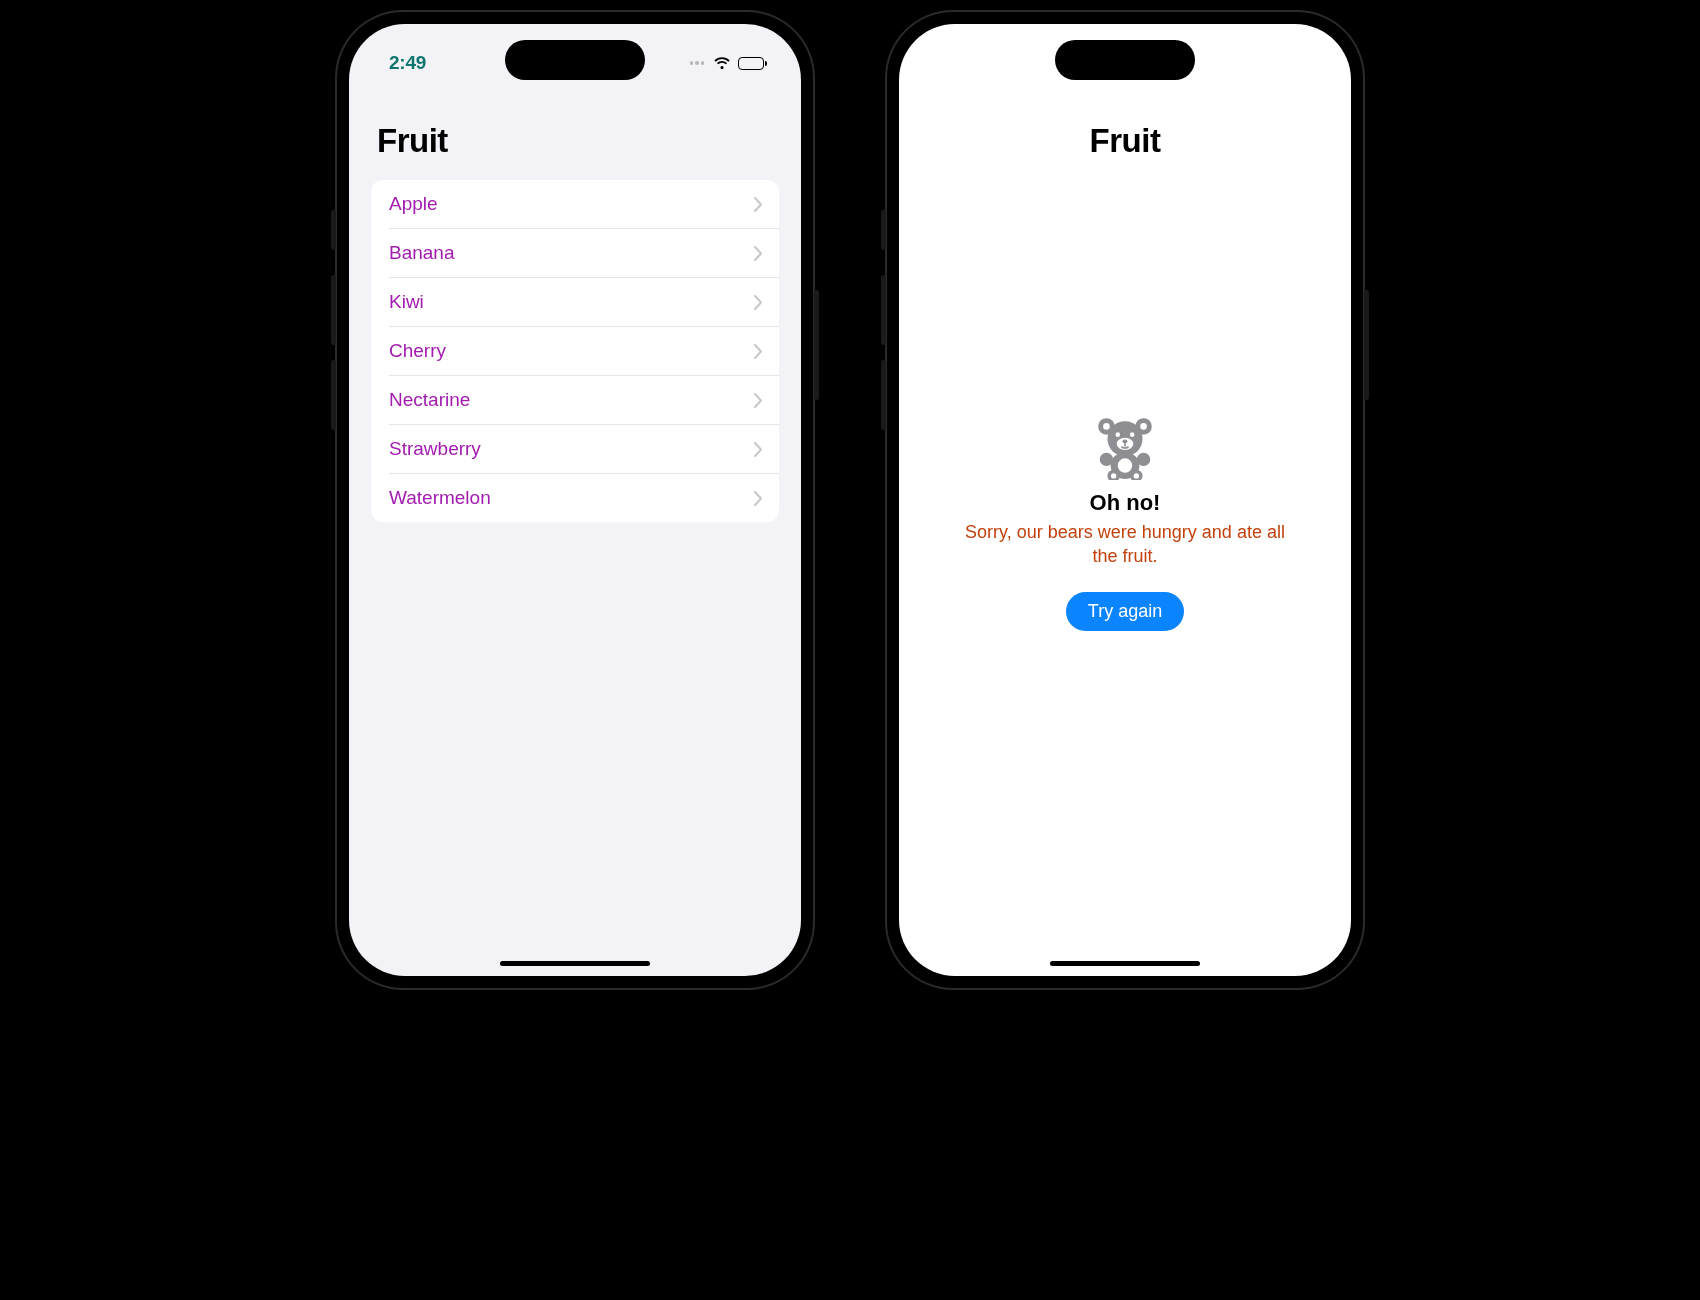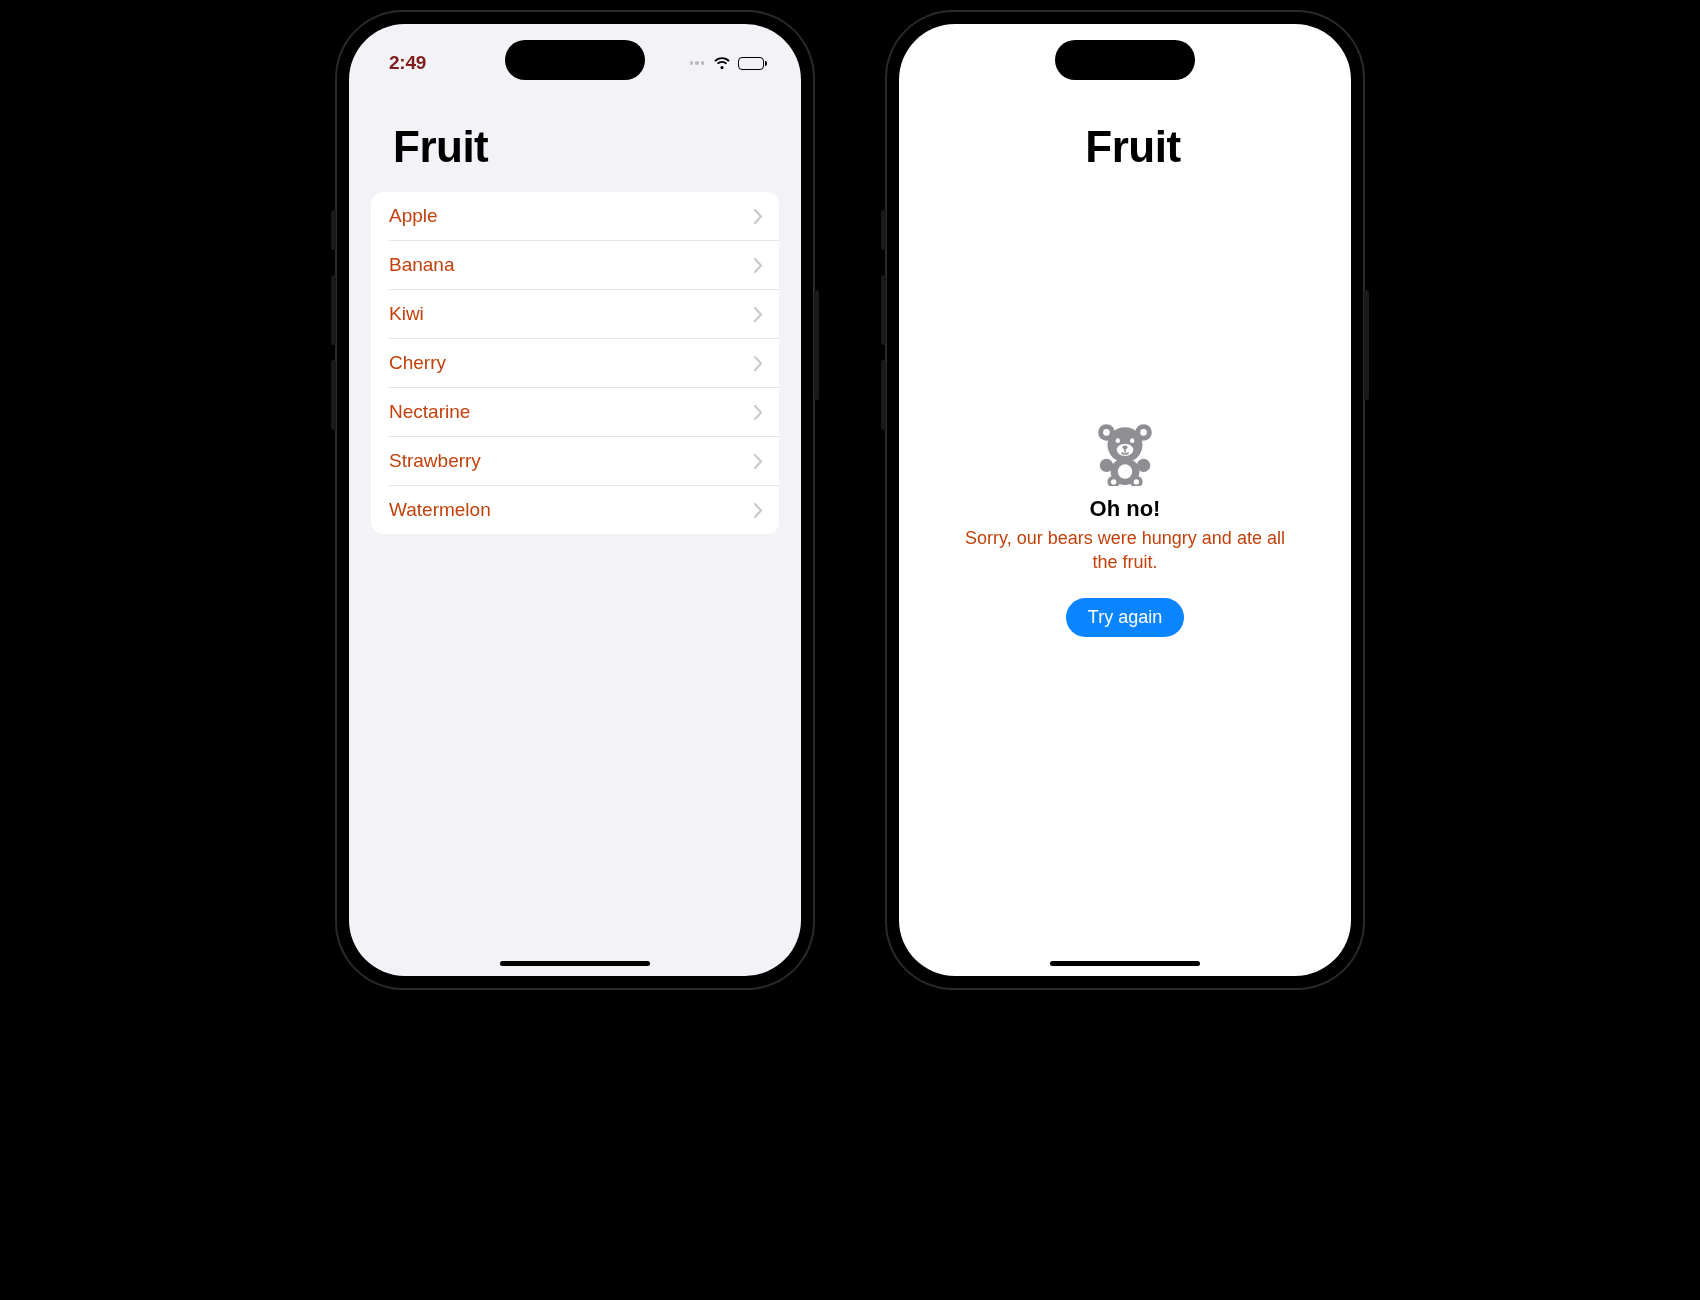--- a/index.html
+++ b/index.html
@@ -60,21 +60,21 @@
       z-index: 20;
     }
 
     
     .status-bar {
       height: 60px;
       padding: 18px 34px 0 40px;
       display: flex;
       justify-content: space-between;
       align-items: center;
-      color: #7f1d1d;
+      color: #0f766e;
       position: relative;
       z-index: 10;
     }
     .status-time {
       font-size: 19px;
       font-weight: 600;
       letter-spacing: -0.2px;
     }
     .status-icons {
       display: flex;
@@ -109,45 +109,44 @@
     }
     .battery-tip {
       width: 2px; height: 5px;
       background: #000;
       border-radius: 0 2px 2px 0;
       margin-left: 1px;
     }
 
     
     .page-title {
-      font-size: 44px;
+      font-size: 33px;
       font-weight: 700;
       color: #000;
       padding: 38px 28px 12px 28px;
       letter-spacing: -0.5px;
-      margin-left: 16px;
     }
 
     
     .list {
       margin: 8px 22px 0 22px;
       background: #fff;
       border-radius: 12px;
     }
     .list-row {
       display: flex;
       align-items: center;
       justify-content: space-between;
       padding: 13px 16px 13px 18px;
       min-height: 47px;
     }
     .list-row + .list-row { border-top: 1px solid #e5e5ea; margin-left: 18px; padding-left: 0; }
     .list-row-label {
       font-size: 19px;
-      color: #c2410c;
+      color: #a21caf;
     }
     .chevron {
       width: 9px; height: 15px;
       color: #c7c7cc;
       flex-shrink: 0;
     }
 
     
     .empty-wrap {
       flex: 1;

